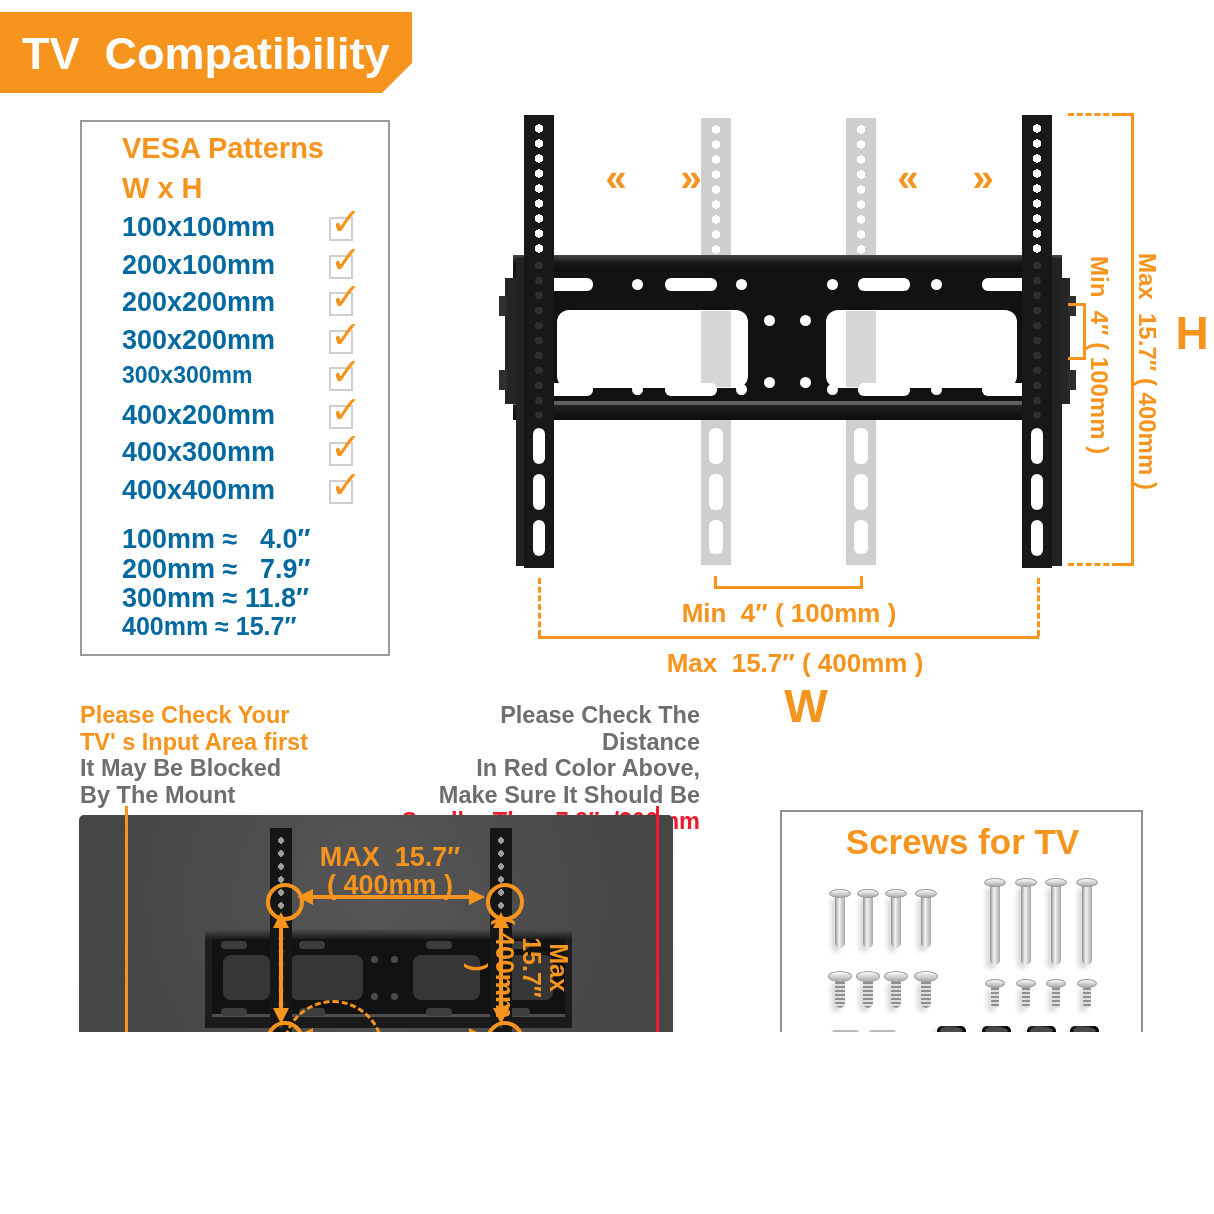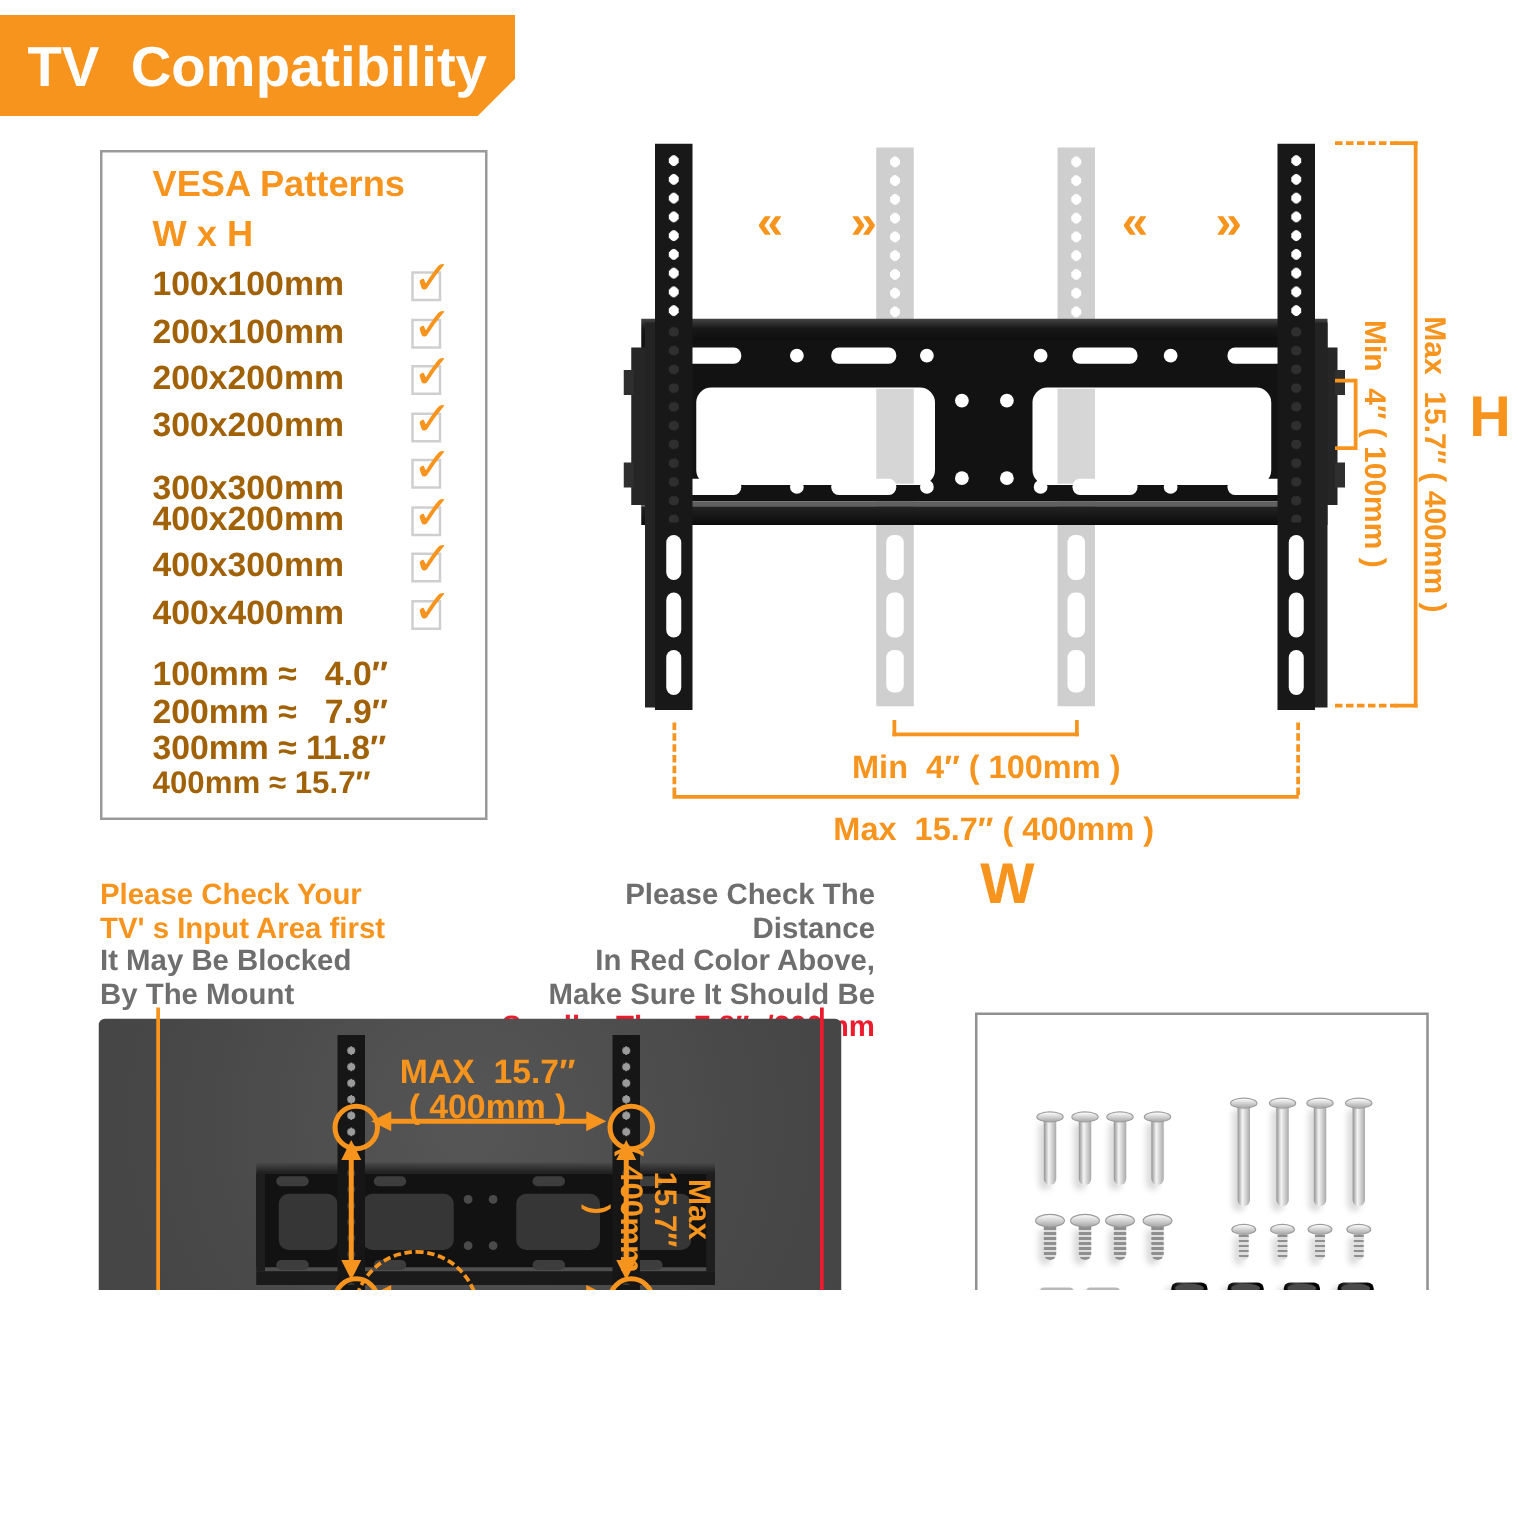--- a/index.html
+++ b/index.html
@@ -1,19 +1,19 @@
 <!DOCTYPE html>
 <html><head>
 <meta charset="utf-8">
 <style>
 html,body{margin:0;padding:0}
 #root{position:relative;width:1214px;height:1032px;background:#fff;overflow:hidden;font-family:"Liberation Sans","DejaVu Sans",sans-serif;font-weight:bold}
 .a{position:absolute}
 .ctr{display:flex;align-items:center;justify-content:center;text-align:center}
-.or{color:#F7941D}.gr{color:#a16207}.dg{color:#6e6e6e}.rd{color:#EC1B2D}
+.or{color:#F7941D}.gr{color:#0369a1}.dg{color:#6e6e6e}.rd{color:#EC1B2D}
 .ol{background:#F7941D}
 .rl{background:#EC1B2D}
 .dhx{height:0;border-top:3px dashed #F7941D}
 .dhy{width:0;border-left:3px dashed #F7941D}
 .dashc-o{border:3px dashed #F7941D;border-radius:50%}
 .dashc-r{border:3px dashed #EC1B2D;border-radius:50%}
 .dotsW{background-image:radial-gradient(circle 4.2px at 50% 50%,#fff 97%,transparent 100%);background-size:100% 15px;background-repeat:repeat-y}
 .dotsD{background-image:radial-gradient(circle 4px at 50% 50%,#2f2f2f 97%,transparent 100%);background-size:100% 15px;background-repeat:repeat-y}
 .dotsT{background-image:radial-gradient(circle 3.2px at 50% 50%,#9b9b9b 97%,transparent 100%);background-size:100% 13px;background-repeat:repeat-y}
 .dotsTD{background-image:radial-gradient(circle 3.2px at 50% 50%,#383838 97%,transparent 100%);background-size:100% 13px;background-repeat:repeat-y}
@@ -59,21 +59,21 @@
   <div class="a or" style="left:330px;top:238px;font-size:38px">✓</div>
 
   <div class="a gr" style="left:122px;top:287px;font-size:27px">200x200mm</div>
   <div class="cb" style="left:329px;top:292px"></div>
   <div class="a or" style="left:330px;top:275px;font-size:38px">✓</div>
 
   <div class="a gr" style="left:122px;top:325px;font-size:27px">300x200mm</div>
   <div class="cb" style="left:329px;top:330px"></div>
   <div class="a or" style="left:330px;top:313px;font-size:38px">✓</div>
 
-  <div class="a gr" style="left:122px;top:375px;font-size:27px">300x300mm</div>
+  <div class="a gr" style="left:122px;top:362px;font-size:23px">300x300mm</div>
   <div class="cb" style="left:329px;top:367px"></div>
   <div class="a or" style="left:330px;top:350px;font-size:38px">✓</div>
 
   <div class="a gr" style="left:122px;top:400px;font-size:27px">400x200mm</div>
   <div class="cb" style="left:329px;top:405px"></div>
   <div class="a or" style="left:330px;top:388px;font-size:38px">✓</div>
 
   <div class="a gr" style="left:122px;top:437px;font-size:27px">400x300mm</div>
   <div class="cb" style="left:329px;top:442px"></div>
   <div class="a or" style="left:330px;top:425px;font-size:38px">✓</div>
@@ -306,20 +306,21 @@
   <div class="a rd ctr" style="left:560px;top:1078px;width:150px;height:28px;font-size:28px;white-space:pre">Max  7.8″</div>
   <div class="a rd ctr" style="left:560px;top:1110px;width:150px;height:28px;font-size:27px;white-space:pre">( 200mm )</div>
 
   <div class="a ol" style="left:125px;top:806px;width:3px;height:258px"></div>
   <div class="a ol" style="left:125px;top:1061px;width:161px;height:3px"></div>
   <div class="a ol" style="left:281px;top:1048px;width:3px;height:16px"></div>
   <div class="a rl" style="left:656px;top:806px;width:3px;height:255px"></div>
   <div class="a rl" style="left:553px;top:1058px;width:106px;height:3px"></div>
 
   <div class="a" style="left:780px;top:810px;width:363px;height:355px;border:2px solid #909090;box-sizing:border-box;background:#fff"></div>
+  <div class="a or ctr" style="left:810px;top:822px;width:305px;height:40px;font-size:35px">Screws for TV</div>
 
   <div class="a" style="left:829px;top:889px;width:22px;height:60px">
       <div class="shaft" style="left:6px;top:6px;width:10px;height:53px"></div>
       <div class="head"></div>
     </div>
   <div class="a" style="left:857px;top:889px;width:22px;height:60px">
       <div class="shaft" style="left:6px;top:6px;width:10px;height:53px"></div>
       <div class="head"></div>
     </div>
   <div class="a" style="left:885px;top:889px;width:22px;height:60px">

